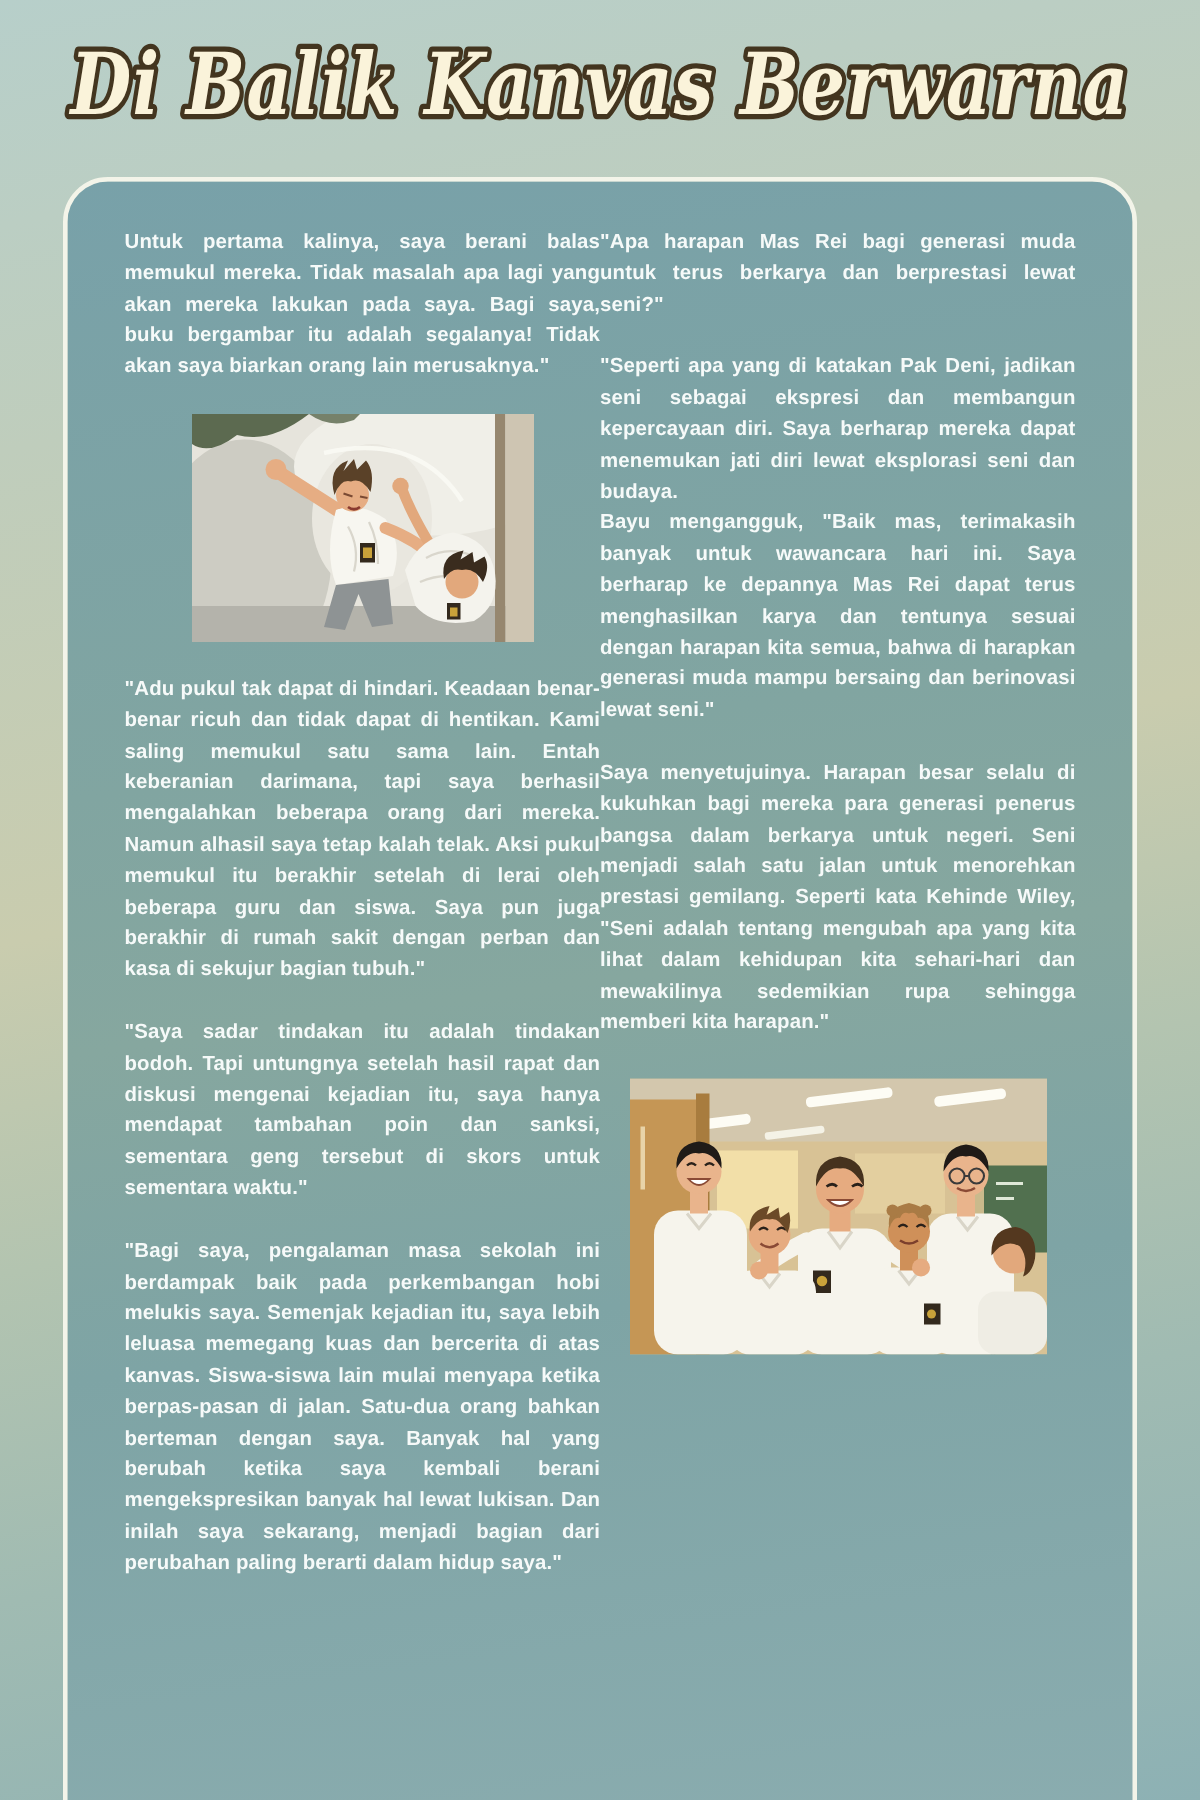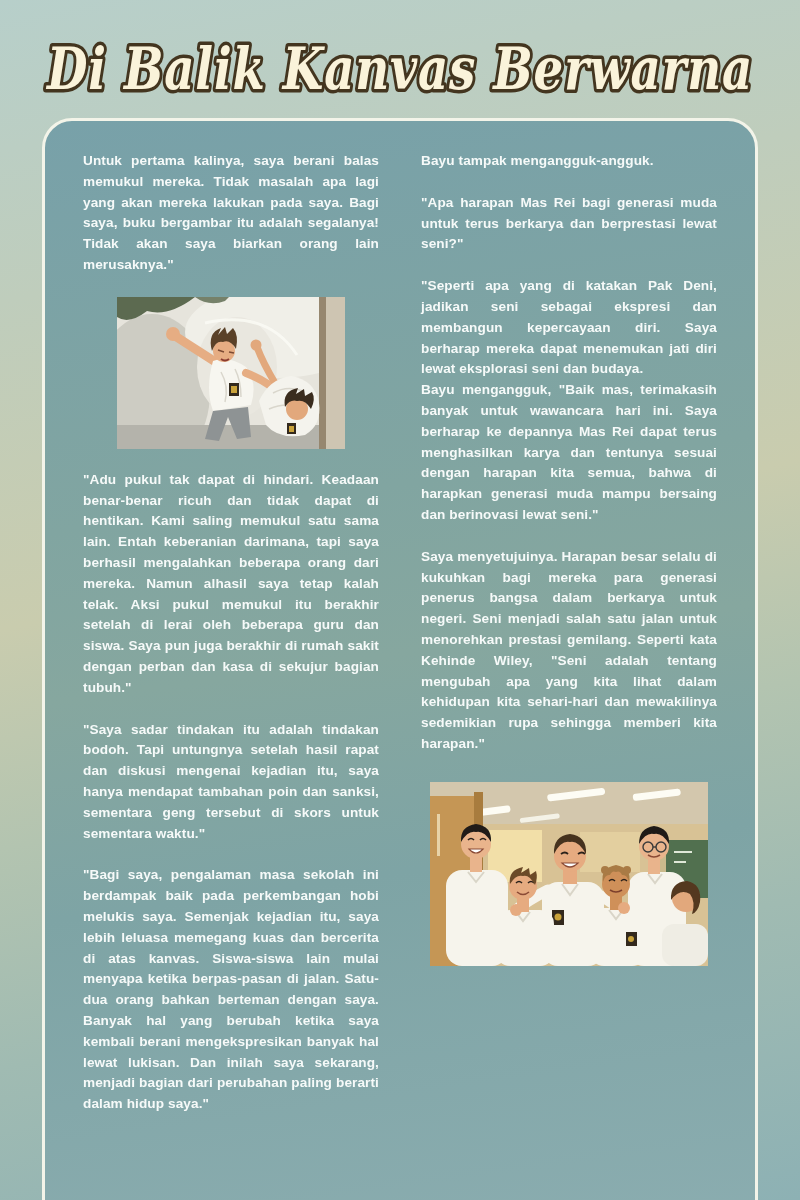--- a/index.html
+++ b/index.html
@@ -8,39 +8,39 @@
     width: 800px;
     height: 1200px;
     overflow: hidden;
     background: linear-gradient(168deg,
       #b7cfca 0%, #bfcdbc 22%, #c9ccae 46%,
       #b3c4b0 62%, #a0bbb2 78%, #8db1b4 100%);
     font-family: "Liberation Sans", sans-serif;
   }
   .title-wrap {
     position: absolute;
-    top: 22px; left: 0;
+    top: 9px; left: 0;
     width: 800px;
     text-align: left;
   }
   .title-svg { width: 800px; height: 94px; display: block; }
 
   .panel {
     position: absolute;
     left: 42px; top: 118px;
     width: 716px; height: 1120px;
     box-sizing: border-box;
     border: 3px solid #f3f4e9;
     border-radius: 30px;
     background: linear-gradient(172deg,
       #78a1a9 0%, #81a5a1 34%, #86a79f 48%,
       #7ea4a5 66%, #8badb0 100%);
     padding: 30px 38px 40px 38px;
   }
-  .columns { display: flex; gap: 42px; }
+  .columns { display: flex; }
   .col { flex: 1; min-width: 0; }
 
   .para {
     color: #f6faf9;
     font-size: 13.6px;
     line-height: 1.53;
     font-weight: bold;
     letter-spacing: 0.1px;
     text-align: justify;
     margin: 0 0 21px 0;
@@ -115,21 +115,20 @@
             </g>
           </svg>
         </figure>
 
         <p class="para">"Adu pukul tak dapat di hindari. Keadaan benar-benar ricuh dan tidak dapat di hentikan. Kami saling memukul satu sama lain. Entah keberanian darimana, tapi saya berhasil mengalahkan beberapa orang dari mereka. Namun alhasil saya tetap kalah telak. Aksi pukul memukul itu berakhir setelah di lerai oleh beberapa guru dan siswa. Saya pun juga berakhir di rumah sakit dengan perban dan kasa di sekujur bagian tubuh."</p>
         <p class="para">"Saya sadar tindakan itu adalah tindakan bodoh. Tapi untungnya setelah hasil rapat dan diskusi mengenai kejadian itu, saya hanya mendapat tambahan poin dan sanksi, sementara geng tersebut di skors untuk sementara waktu."</p>
         <p class="para">"Bagi saya, pengalaman masa sekolah ini berdampak baik pada perkembangan hobi melukis saya. Semenjak kejadian itu, saya lebih leluasa memegang kuas dan bercerita di atas kanvas. Siswa-siswa lain mulai menyapa ketika berpas-pasan di jalan. Satu-dua orang bahkan berteman dengan saya. Banyak hal yang berubah ketika saya kembali berani mengekspresikan banyak hal lewat lukisan. Dan inilah saya sekarang, menjadi bagian dari perubahan paling berarti dalam hidup saya."</p>
       </div>
 
       <div class="col">
-        <p class="para">Bayu tampak mengangguk-angguk.</p>
         <p class="para">"Apa harapan Mas Rei bagi generasi muda untuk terus berkarya dan berprestasi lewat seni?"</p>
         <p class="para joined">"Seperti apa yang di katakan Pak Deni, jadikan seni sebagai ekspresi dan membangun kepercayaan diri. Saya berharap mereka dapat menemukan jati diri lewat eksplorasi seni dan budaya.</p>
         <p class="para">Bayu mengangguk, "Baik mas, terimakasih banyak untuk wawancara hari ini. Saya berharap ke depannya Mas Rei dapat terus menghasilkan karya dan tentunya sesuai dengan harapan kita semua, bahwa di harapkan generasi muda mampu bersaing dan berinovasi lewat seni."</p>
         <p class="para">Saya menyetujuinya. Harapan besar selalu di kukuhkan bagi mereka para generasi penerus bangsa dalam berkarya untuk negeri. Seni menjadi salah satu jalan untuk menorehkan prestasi gemilang. Seperti kata Kehinde Wiley, "Seni adalah tentang mengubah apa yang kita lihat dalam kehidupan kita sehari-hari dan mewakilinya sedemikian rupa sehingga memberi kita harapan."</p>
 
         <figure class="illus group">
           <svg viewBox="0 0 278 184" width="278" height="184" role="img" aria-label="smiling-students-group-illustration">
             <rect width="278" height="184" fill="#d8c295"></rect>
             <rect width="278" height="42" fill="#d3c7ad"></rect>
             <g fill="#fdfcf4" transform="rotate(-7 139 20)">

